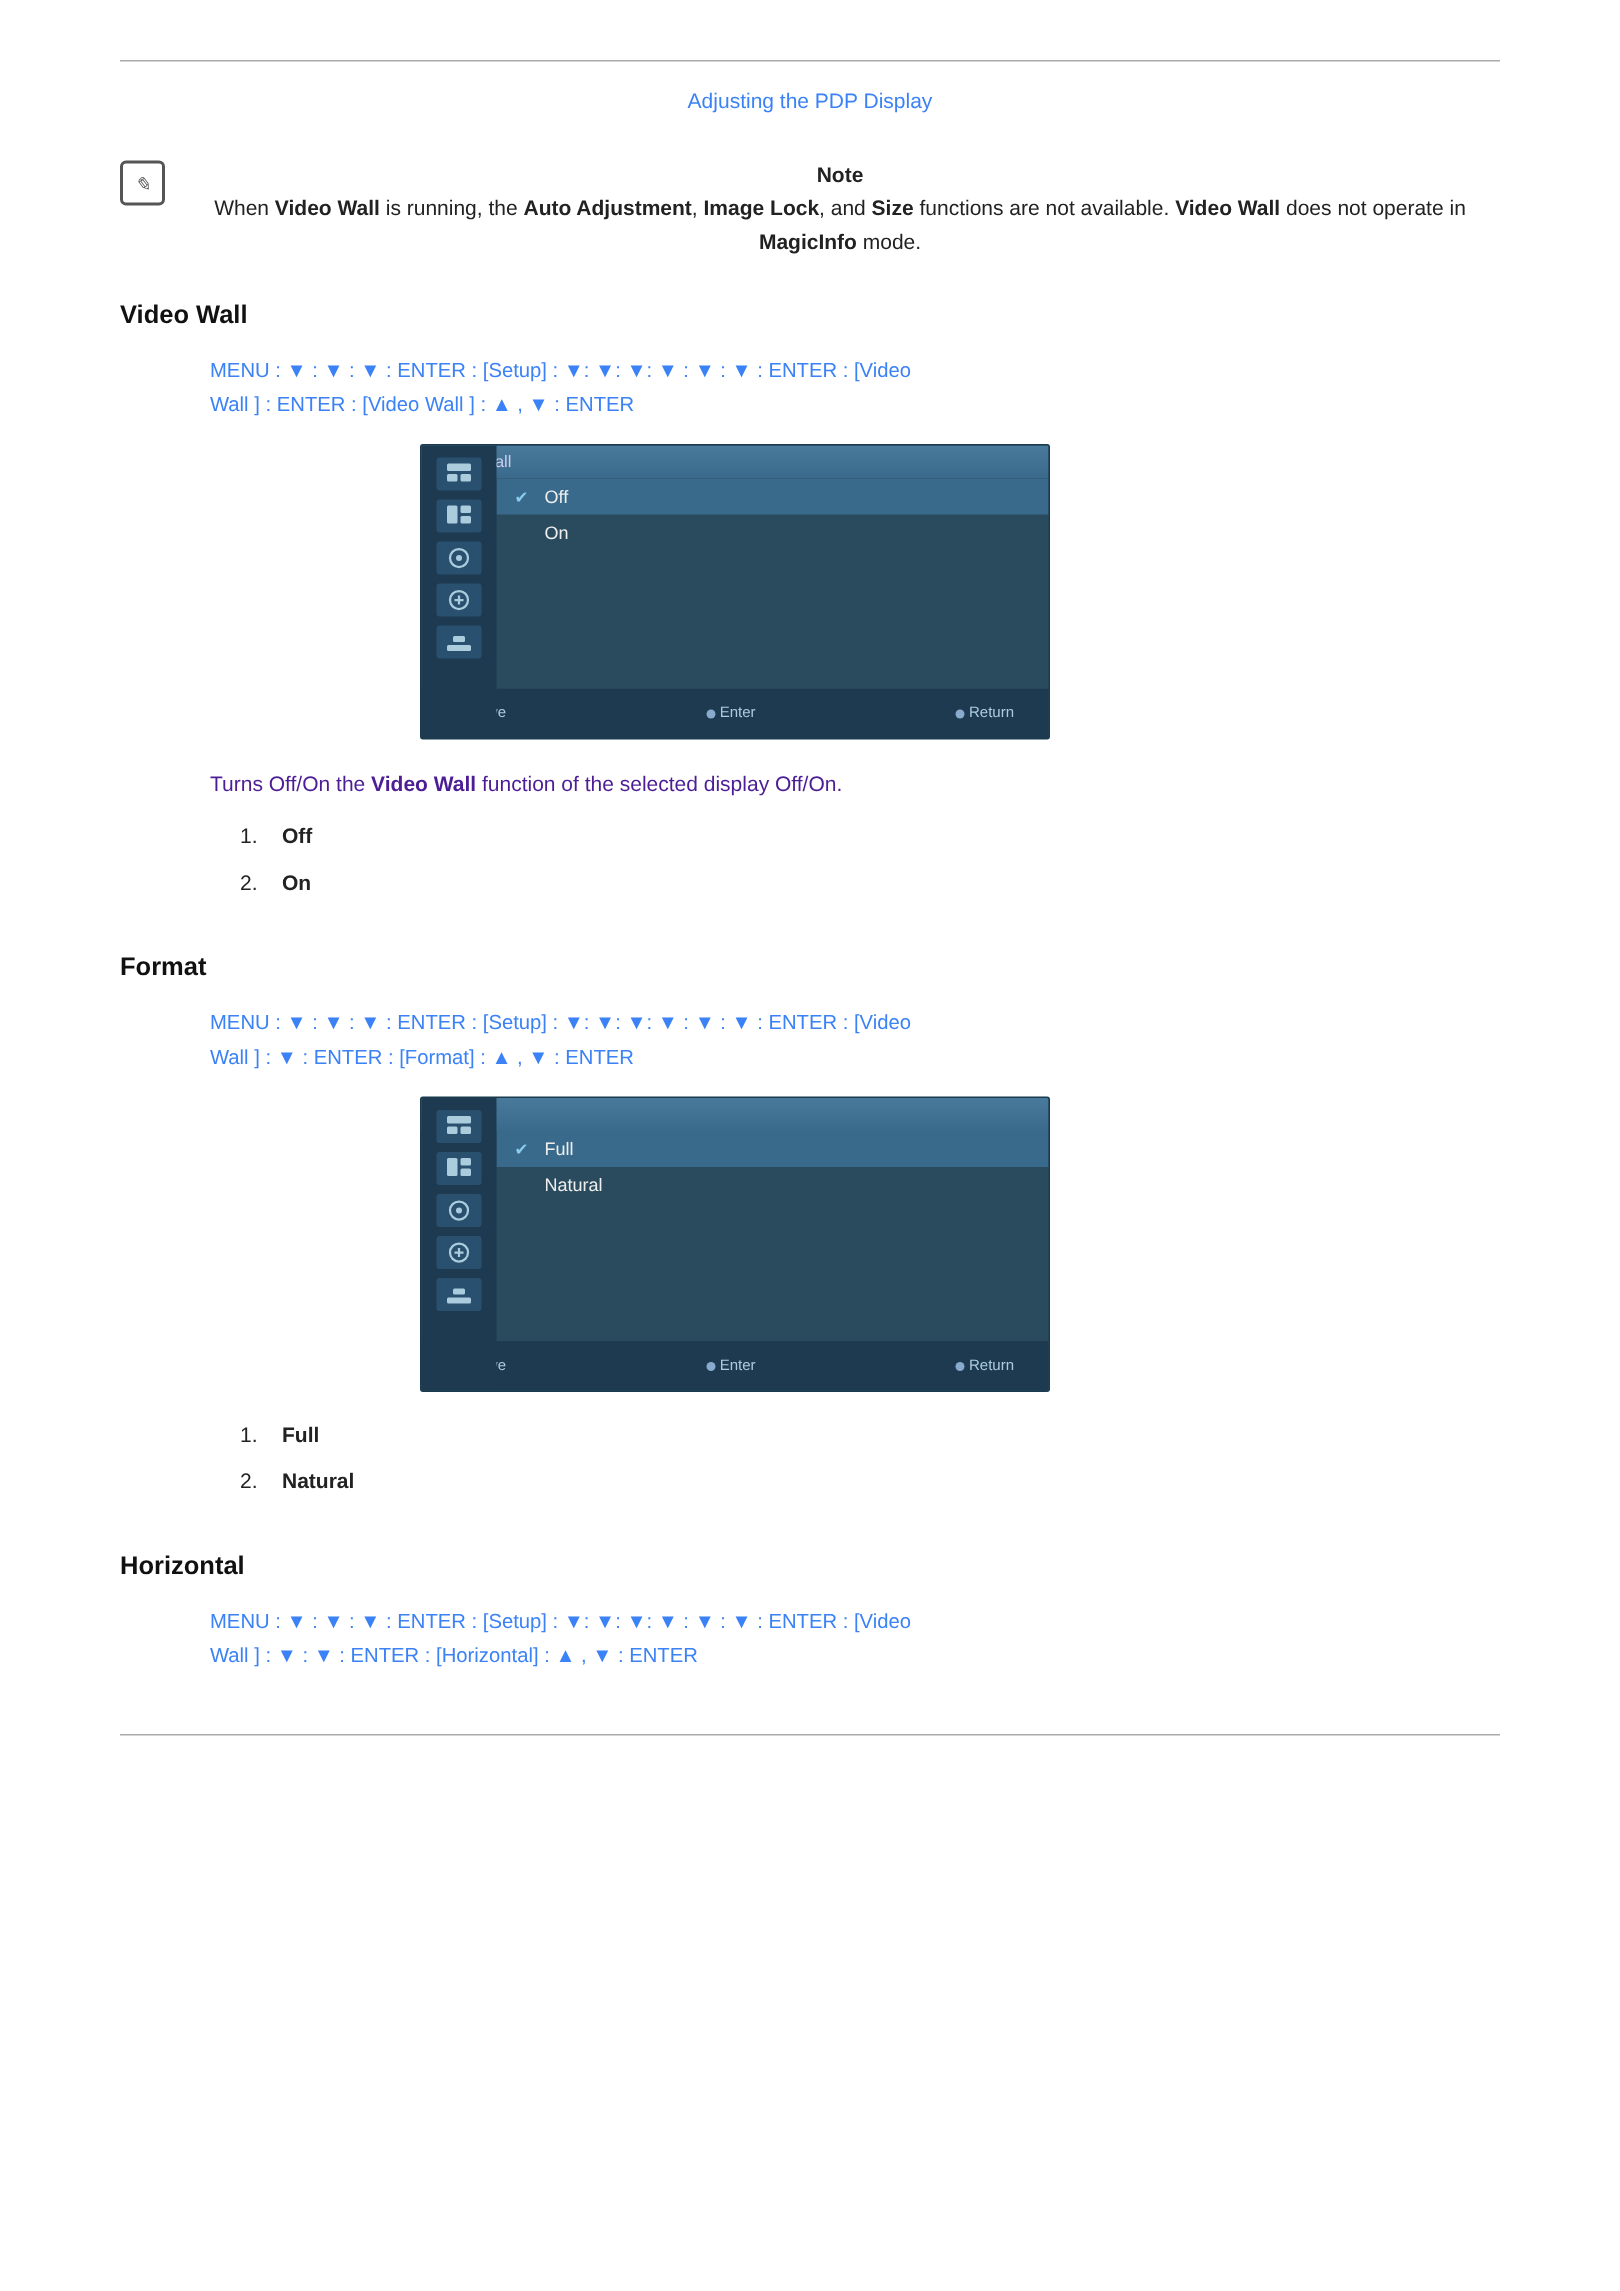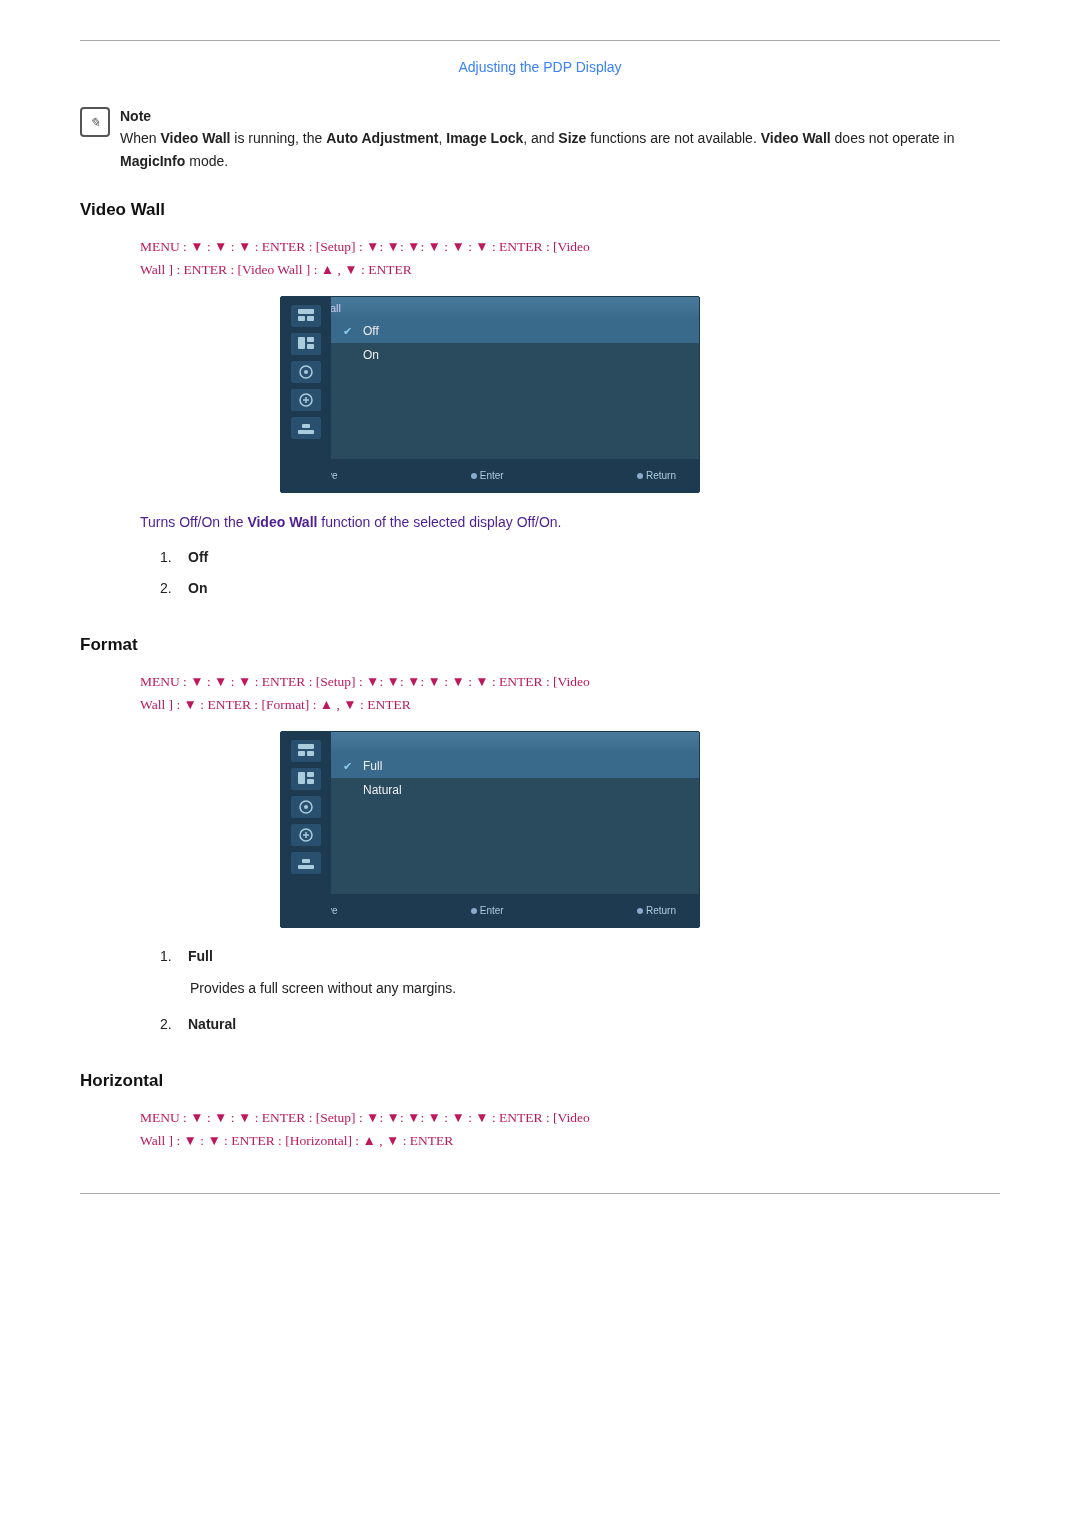--- a/index.html
+++ b/index.html
@@ -49,20 +49,21 @@
       font-style: italic;
       color: #555;
       flex-shrink: 0;
       margin-top: 2px;
     }
 
     .note-text {
       font-size: 14px;
       line-height: 1.6;
       color: #222;
+      text-align: center;
     }
 
     .note-text b {
       font-weight: bold;
     }
 
     .section-title {
       font-size: 17px;
       font-weight: bold;
       margin-bottom: 16px;
@@ -71,22 +72,21 @@
 
     .section {
       margin-bottom: 36px;
     }
 
     .menu-path {
       font-size: 13.5px;
       margin-left: 60px;
       margin-bottom: 14px;
       line-height: 1.7;
-      color: #be185d;
-      font-family: Liberation Serif, serif;
+      color: #3b82f6;
     }
 
     
     .ui-screenshot {
       margin-left: 200px;
       margin-bottom: 18px;
       width: 420px;
       background: #2a4a5e;
       border: 1px solid #1a3a4e;
       border-radius: 2px;
@@ -412,23 +412,20 @@
           <span>Return</span>
         </div>
       </div>
     </div>
 
 
     <div class="list-item">
       <span class="list-number">1.</span>
       <span class="list-label"><b>Full</b></span>
     </div>
-    <div class="sub-desc">
-      Provides a full screen without any margins.
-    </div>
 
     <div class="list-item">
       <span class="list-number">2.</span>
       <span class="list-label"><b>Natural</b></span>
     </div>
   </div>
 
   <div class="section">
     <div class="section-title">Horizontal</div>
 

